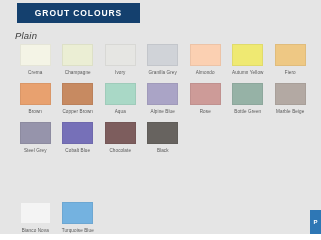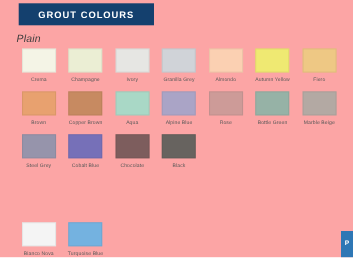--- a/index.html
+++ b/index.html
@@ -12,21 +12,21 @@
     height: 234px;
     position: relative;
     overflow: hidden;
     font-family: "Liberation Sans", sans-serif;
     color: #4a4a4a;
   }
 
   .page {
     position: absolute;
     inset: 0;
-    background: #fca5a5;
+    background: #e5e5e5;
   }
 
   
   .header-banner {
     position: absolute;
     left: 17px;
     top: 3px;
     width: 123px;
     height: 20px;
     background: #14406e;

